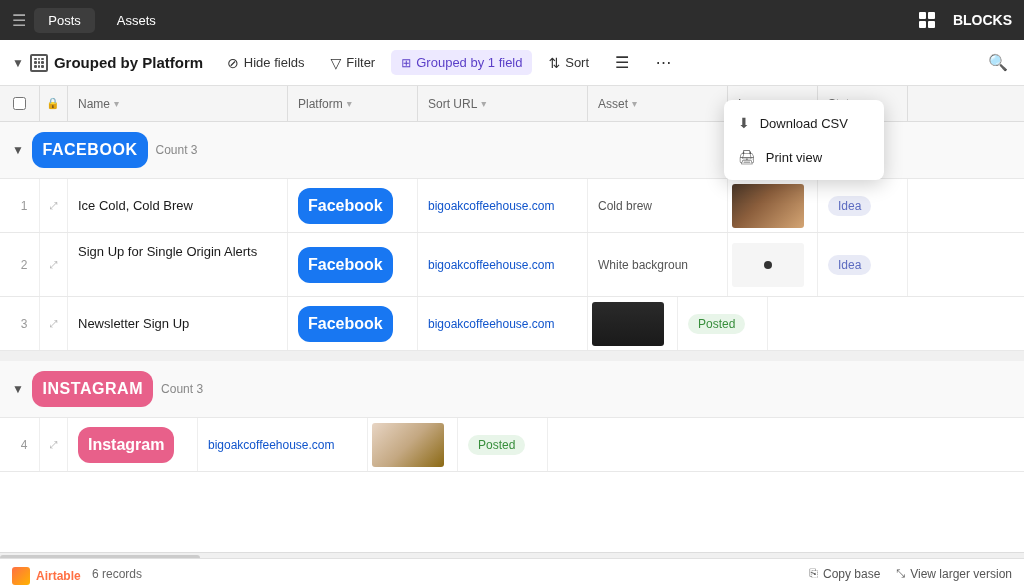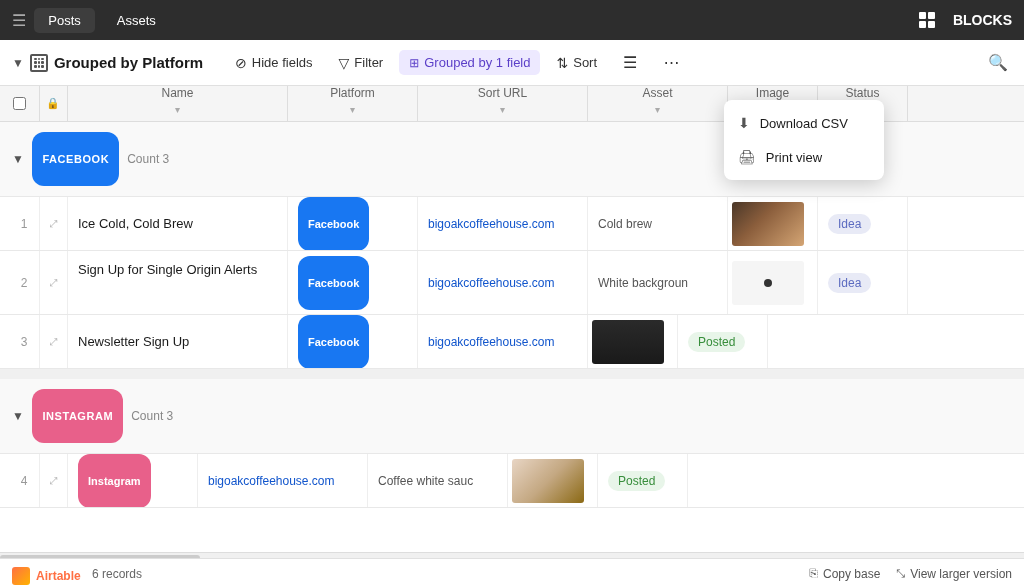--- a/index.html
+++ b/index.html
@@ -80,21 +80,21 @@
     }
     .view-icon span {
       background: #555;
       border-radius: 1px;
       display: block;
     }
     .toolbar-title {
       font-size: 15px;
       font-weight: 600;
       color: #1a1a1a;
-      margin-right: 16px;
+      margin-right: 8px;
     }
     .toolbar-btn {
       display: flex;
       align-items: center;
       gap: 5px;
       padding: 5px 10px;
       border-radius: 5px;
       border: none;
       background: transparent;
       cursor: pointer;
@@ -149,21 +149,20 @@
     }
     .th-cell {
       display: flex;
       align-items: center;
       gap: 4px;
       padding: 0 10px;
       height: 100%;
       border-right: 1px solid #ddd;
       white-space: nowrap;
       overflow: hidden;
-      flex-direction: column;
     }
     .th-cell.name-col { width: 220px; min-width: 220px; }
     .th-cell.platform-col { width: 130px; min-width: 130px; }
     .th-cell.url-col { width: 170px; min-width: 170px; }
     .th-cell.asset-col { width: 140px; min-width: 140px; }
     .th-cell.image-col { width: 90px; min-width: 90px; }
     .th-cell.status-col { width: 90px; min-width: 90px; }
     .th-arrow { font-size: 10px; color: #aaa; }
 
     
@@ -186,23 +185,23 @@
       letter-spacing: 0.05em;
       text-transform: uppercase;
     }
     .group-chevron {
       color: #555;
       font-size: 12px;
     }
     .badge {
       display: inline-flex;
       align-items: center;
-      padding: 21px 10px;
+      padding: 9px 10px;
       border-radius: 12px;
-      font-size: 11px;
+      font-size: 16px;
       font-weight: 600;
       color: #fff;
     }
     .badge-facebook { background: #1877f2; }
     .badge-instagram { background: #e8608a; color: #fff; }
     .count-text {
       color: #888;
       font-size: 12px;
       font-weight: 400;
       text-transform: none;
@@ -593,23 +592,20 @@
       </div>
       <div class="td-lock">
         <span style="font-size:10px; color:#aaa;">⤢</span>
       </div>
       <div class="td-cell platform-col">
         <span class="badge badge-instagram">Instagram</span>
       </div>
       <div class="td-cell url-col">
         <span>bigoakcoffeehouse.com</span>
       </div>
-      <div class="td-cell asset-col">
-        <span>Coffee white sauc</span>
-      </div>
       <div class="td-cell image-col">
         <div class="img-thumb img-coffee2"></div>
       </div>
       <div class="td-cell status-col">
         <span class="status-badge status-posted">Posted</span>
       </div>
     </div>
 
   </div>
 

